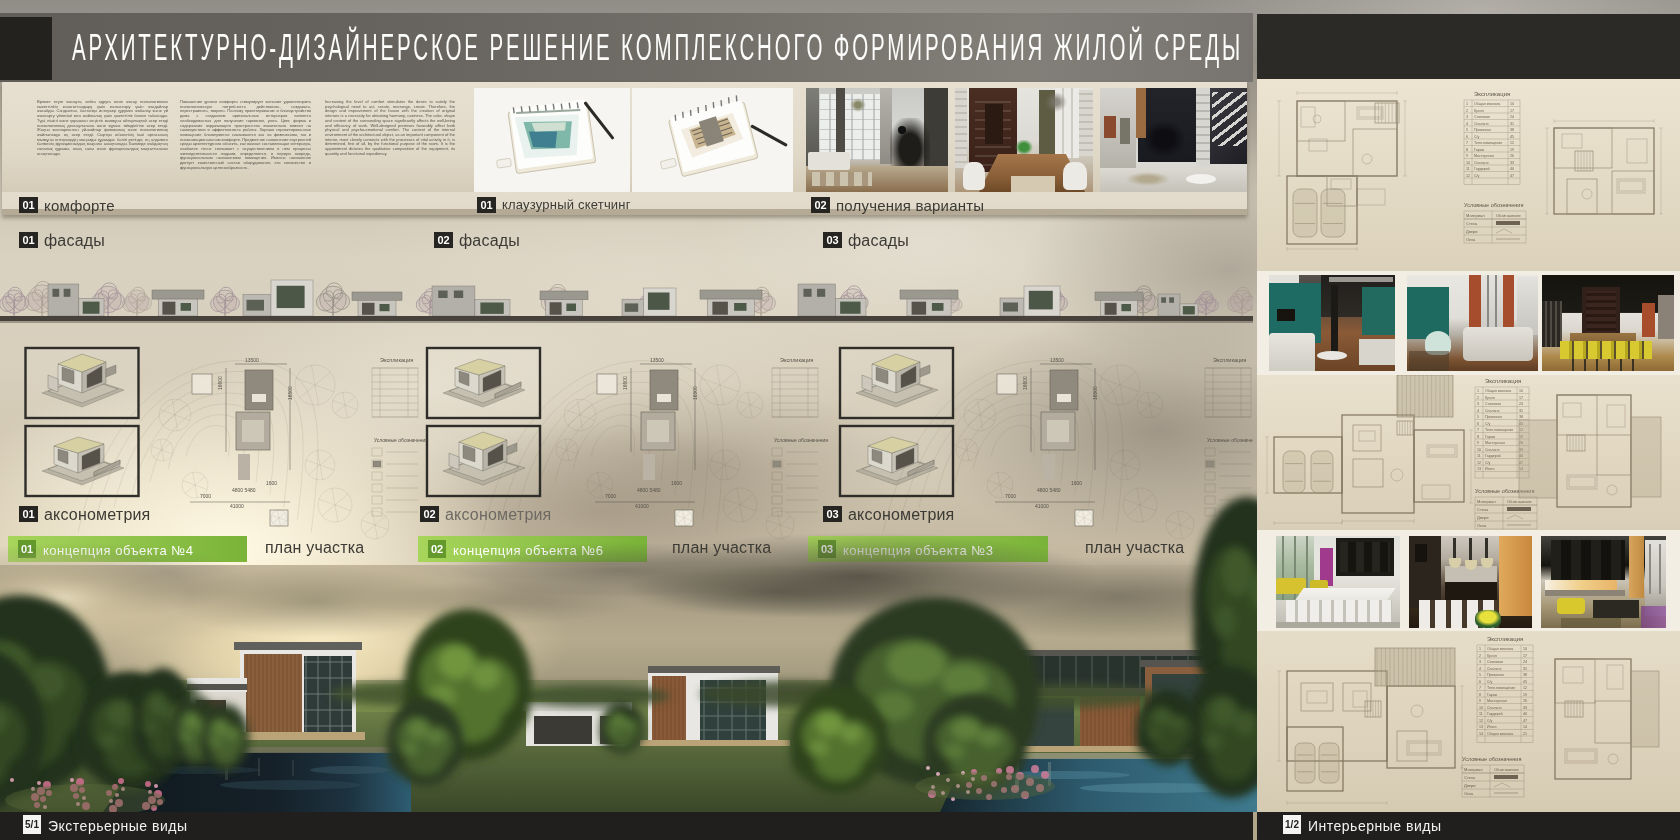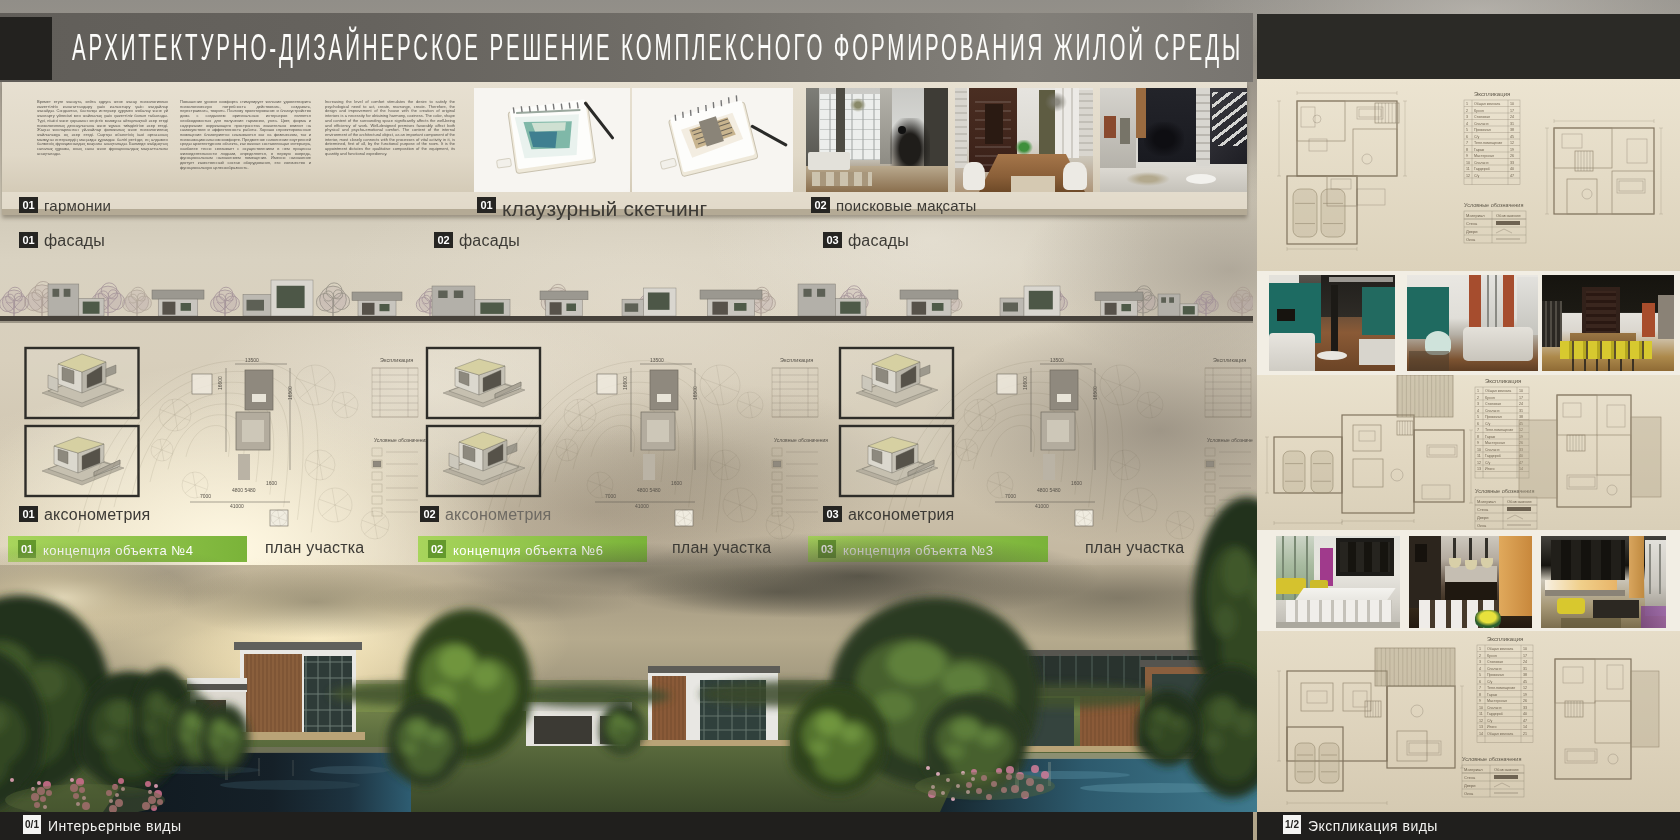--- a/index.html
+++ b/index.html
@@ -137,27 +137,27 @@
   <div class="abs" style="left:110px;top:0;width:37px;height:76px;background:linear-gradient(135deg,#3a3a40 0%,#2a2a30 60%,#1e1e24 100%);"></div>
   <div class="abs" style="left:112px;top:4px;width:35px;height:54px;background:repeating-linear-gradient(-38deg,transparent 0 6px,#e8e8e4 6px 9px);opacity:0.9;"></div>
   <div class="abs" style="left:0;top:80px;width:147px;height:24px;background:linear-gradient(180deg,#dcd9d2,#c5c2ba);"></div>
   <div class="abs" style="left:26px;top:84px;width:44px;height:14px;background:radial-gradient(50% 50% at 50% 50%,#b3a98e 40%,transparent 100%);"></div>
   <div class="abs" style="left:86px;top:86px;width:30px;height:10px;background:#f2f1ed;border-radius:50%;"></div>
 </div>
 
 <div class="abs" style="left:2px;top:192px;width:1245px;height:17px;background:rgba(243,238,226,0.5);"></div>
 
 <div class="tag" style="left:19px;top:197px;width:19px;height:16px;font-size:11px;line-height:16px;">01</div>
-<div class="lbl" style="left:44px;top:197px;font-size:15px;">гармонии</div>
+<div class="lbl" style="left:44px;top:197px;font-size:15px;">комфорте</div>
 
 <div class="tag" style="left:477px;top:197px;width:19px;height:16px;font-size:11px;line-height:16px;">01</div>
-<div class="lbl" style="left:502px;top:197px;font-size:21px;">клаузурный скетчинг</div>
+<div class="lbl" style="left:502px;top:197px;font-size:13px;">клаузурный скетчинг</div>
 
 <div class="tag" style="left:811px;top:197px;width:19px;height:16px;font-size:11px;line-height:16px;">02</div>
-<div class="lbl" style="left:836px;top:197px;font-size:15px;">поисковые мақсаты</div>
+<div class="lbl" style="left:836px;top:197px;font-size:15px;">получения варианты</div>
 
 <div class="tag" style="left:19px;top:232px;width:19px;height:16px;font-size:11px;line-height:16px;">01</div>
 <div class="lbl" style="left:44px;top:232px;font-size:16px;">фасады</div>
 <div class="tag" style="left:434px;top:232px;width:19px;height:16px;font-size:11px;line-height:16px;">02</div>
 <div class="lbl" style="left:459px;top:232px;font-size:16px;">фасады</div>
 <div class="tag" style="left:823px;top:232px;width:19px;height:16px;font-size:11px;line-height:16px;">03</div>
 <div class="lbl" style="left:848px;top:232px;font-size:16px;">фасады</div>
 
 <svg class="abs" style="left:0;top:260px;" width="1253" height="65" viewBox="0 0 1253 65" id="facades">
     <g stroke="#9f8e96" stroke-width="0.8" fill="none" opacity="0.9">
@@ -1370,22 +1370,22 @@
       <circle cx="968" cy="322" r="2" fill="#e8b2c4" opacity="0.9"></circle>
       <circle cx="1009" cy="307" r="3" fill="#c97a96" opacity="0.9"></circle>
       <circle cx="932" cy="324" r="4" fill="#c97a96" opacity="0.9"></circle>
       <circle cx="973" cy="309" r="2" fill="#e8b2c4" opacity="0.9"></circle>
       <ellipse cx="85" cy="330" rx="80" ry="16" fill="#5a6b3a" opacity="0.4"></ellipse>
       <ellipse cx="985" cy="316" rx="70" ry="14" fill="#5a6b3a" opacity="0.4"></ellipse>
     </g>
   </svg>
 
 <div class="abs" style="left:0;top:812px;width:1253px;height:28px;background:#201f1d;"></div>
-<div class="abs" style="left:23px;top:815px;width:18px;height:19px;background:#f4f4f2;color:#232220;font-size:10px;line-height:19px;text-align:center;font-weight:bold;">0/1</div>
-<div class="abs" style="left:48px;top:818px;color:#f2f2f0;font-size:14px;letter-spacing:0.5px;">Интерьерные виды</div>
+<div class="abs" style="left:23px;top:815px;width:18px;height:19px;background:#f4f4f2;color:#232220;font-size:10px;line-height:19px;text-align:center;font-weight:bold;">5/1</div>
+<div class="abs" style="left:48px;top:818px;color:#f2f2f0;font-size:14px;letter-spacing:0.5px;">Экстерьерные виды</div>
 
 <div class="abs" style="left:1257px;top:14px;width:423px;height:65px;background:#2b2a26;"></div>
 
 <div class="abs" style="left:1257px;top:79px;width:423px;height:192px;background:linear-gradient(180deg,#ece4d1 0%,#e4dbc6 50%,#dcd2bb 100%);"></div>
 
 <svg class="abs" style="left:1257px;top:79px;" width="423" height="192" viewBox="0 0 423 192" id="rplans1">
     <g>
       <rect x="40" y="22" width="100" height="75" fill="none" stroke="#80735e" stroke-width="1.2"></rect>
       <rect x="30" y="97" width="70" height="68" fill="none" stroke="#80735e" stroke-width="1.2"></rect>
       <rect x="40" y="22" width="48" height="40" fill="none" stroke="#998c75" stroke-width="0.7"></rect>
@@ -1960,13 +1960,13 @@
     <rect x="306" y="36" width="20" height="16" fill="none" stroke="rgba(110,99,82,0.55)" stroke-width="0.5"></rect>
     <rect x="350" y="34" width="16" height="24" fill="none" stroke="rgba(110,99,82,0.55)" stroke-width="0.5"></rect>
     <rect x="308" y="118" width="32" height="14" fill="none" stroke="rgba(110,99,82,0.55)" stroke-width="0.5"></rect>
     <rect x="310" y="120" width="28" height="10" fill="none" stroke="rgba(110,99,82,0.55)" stroke-width="0.5"></rect>
     <circle cx="356" cy="128" r="5" fill="none" stroke="rgba(110,99,82,0.55)" stroke-width="0.5"></circle>
     <rect x="374" y="40" width="28" height="76" fill="rgba(175,163,138,0.35)" stroke="#998c75" stroke-width="0.6"></rect>
   </svg>
 
 <div class="abs" style="left:1257px;top:812px;width:423px;height:28px;background:#201f1d;"></div>
 <div class="abs" style="left:1283px;top:815px;width:18px;height:19px;background:#f4f4f2;color:#232220;font-size:10px;line-height:19px;text-align:center;font-weight:bold;">1/2</div>
-<div class="abs" style="left:1308px;top:818px;color:#f2f2f0;font-size:14px;letter-spacing:0.5px;">Экспликация виды</div>
+<div class="abs" style="left:1308px;top:818px;color:#f2f2f0;font-size:14px;letter-spacing:0.5px;">Интерьерные виды</div>
 
 </body></html>

